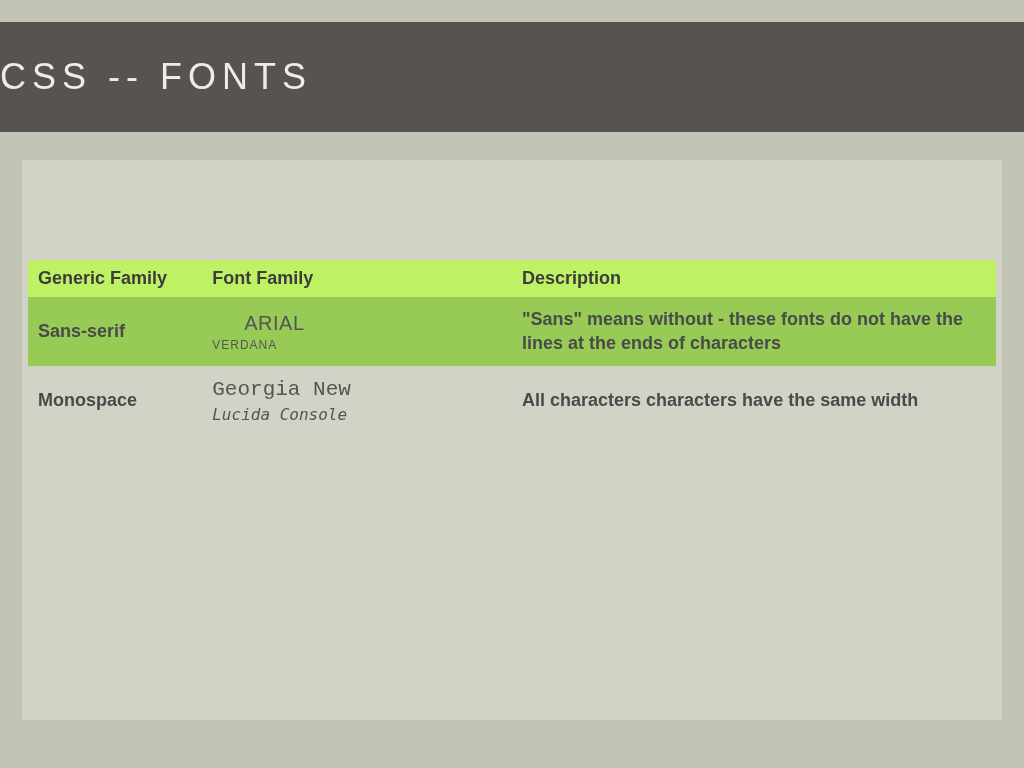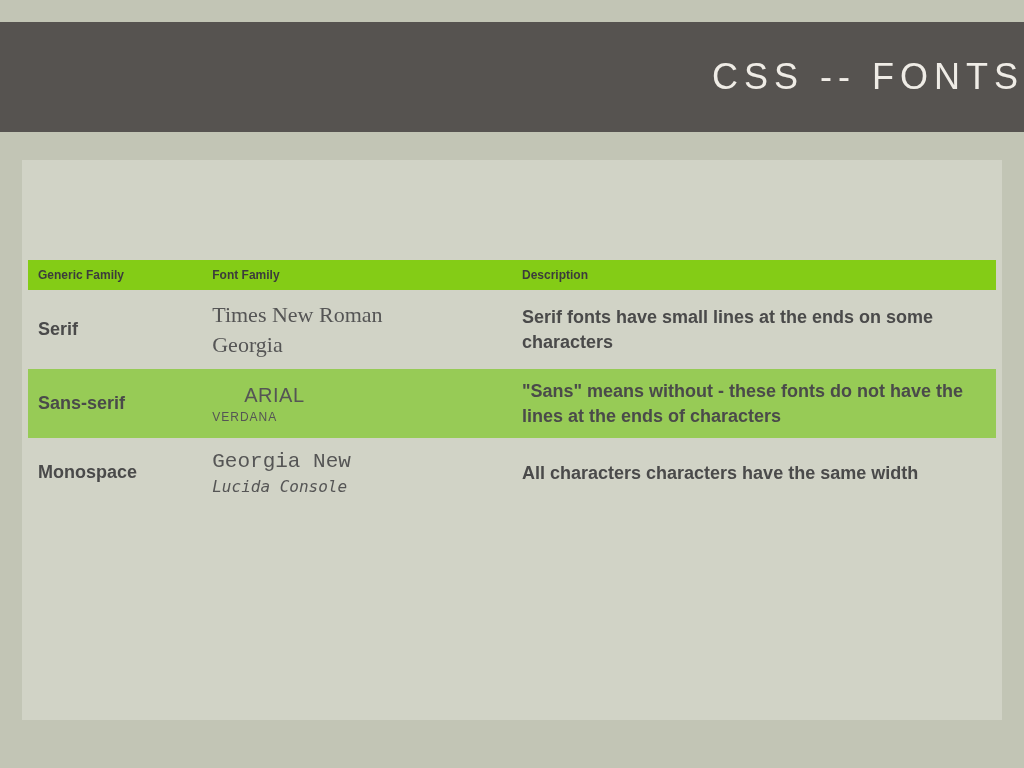--- a/index.html
+++ b/index.html
@@ -16,22 +16,21 @@
   }
   .title-bar {
     position: absolute;
     top: 22px;
     left: 0;
     width: 1024px;
     height: 110px;
     background: #565350;
     display: flex;
     align-items: center;
-    justify-content: flex-end;
-    padding-left: 28px;
+    justify-content: flex-start;
   }
   .title-bar h1 {
     color: #efece6;
     font-weight: 400;
     letter-spacing: 6px;
     font-size: 36px;
     text-transform: uppercase;
   }
   .content {
     position: absolute;
@@ -44,26 +43,26 @@
   }
   table {
     width: 100%;
     border-collapse: collapse;
     table-layout: fixed;
   }
   col.c0 { width: 18%; }
   col.c1 { width: 32%; }
   col.c2 { width: 50%; }
   th {
-    background: #84cc16;
+    background: #bef264;
     color: #3c3c3c;
     font-weight: 700;
     text-align: left;
     padding: 8px 10px 8px 10px;
-    font-size: 12px;
+    font-size: 18px;
     text-transform: capitalize;
   }
   td {
     padding: 10px 10px;
     font-size: 18px;
     vertical-align: middle;
     color: #4a4a4a;
   }
   tr.r1 td { background: #d1d3c6; }
   tr.r2 td { background: #97cb56; }
@@ -95,28 +94,20 @@
           <col class="c2">
       </colgroup>
       <thead>
         <tr>
           <th>Generic family</th>
           <th>Font family</th>
           <th>Description</th>
         </tr>
       </thead>
       <tbody>
-        <tr class="r1">
-          <td class="generic">Serif</td>
-          <td>
-            <span class="ff-line ff-serif-times">Times New Roman</span>
-            <span class="ff-line ff-serif-georgia">Georgia</span>
-          </td>
-          <td class="desc">Serif fonts have small lines at the ends on some characters</td>
-        </tr>
         <tr class="r2">
           <td class="generic">Sans-serif</td>
           <td>
             <span class="ff-line ff-sans-arial">Arial</span>
             <span class="ff-line ff-sans-verdana">Verdana</span>
           </td>
           <td class="desc">"Sans" means without - these fonts do not have the lines at the ends of characters</td>
         </tr>
         <tr class="r3">
           <td class="generic">Monospace</td>

